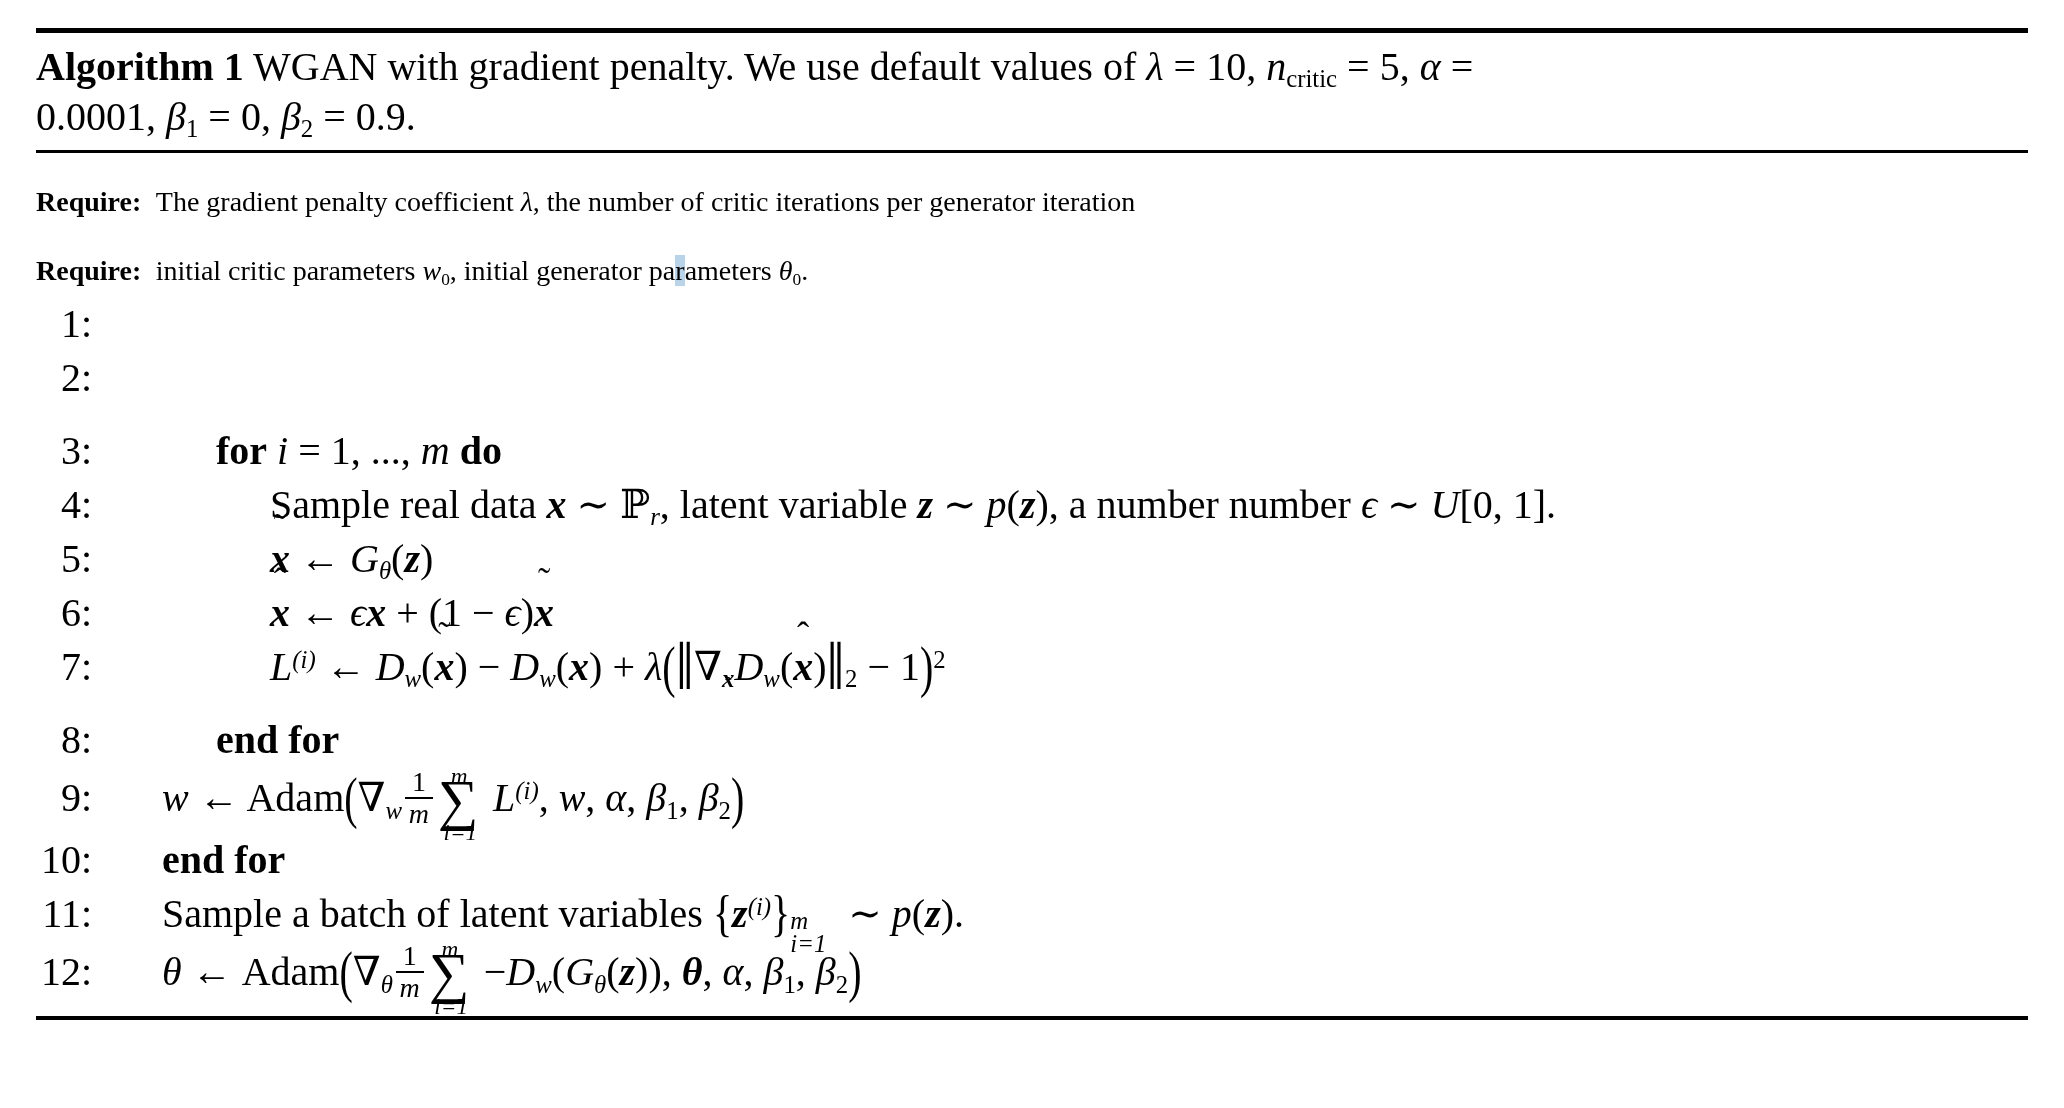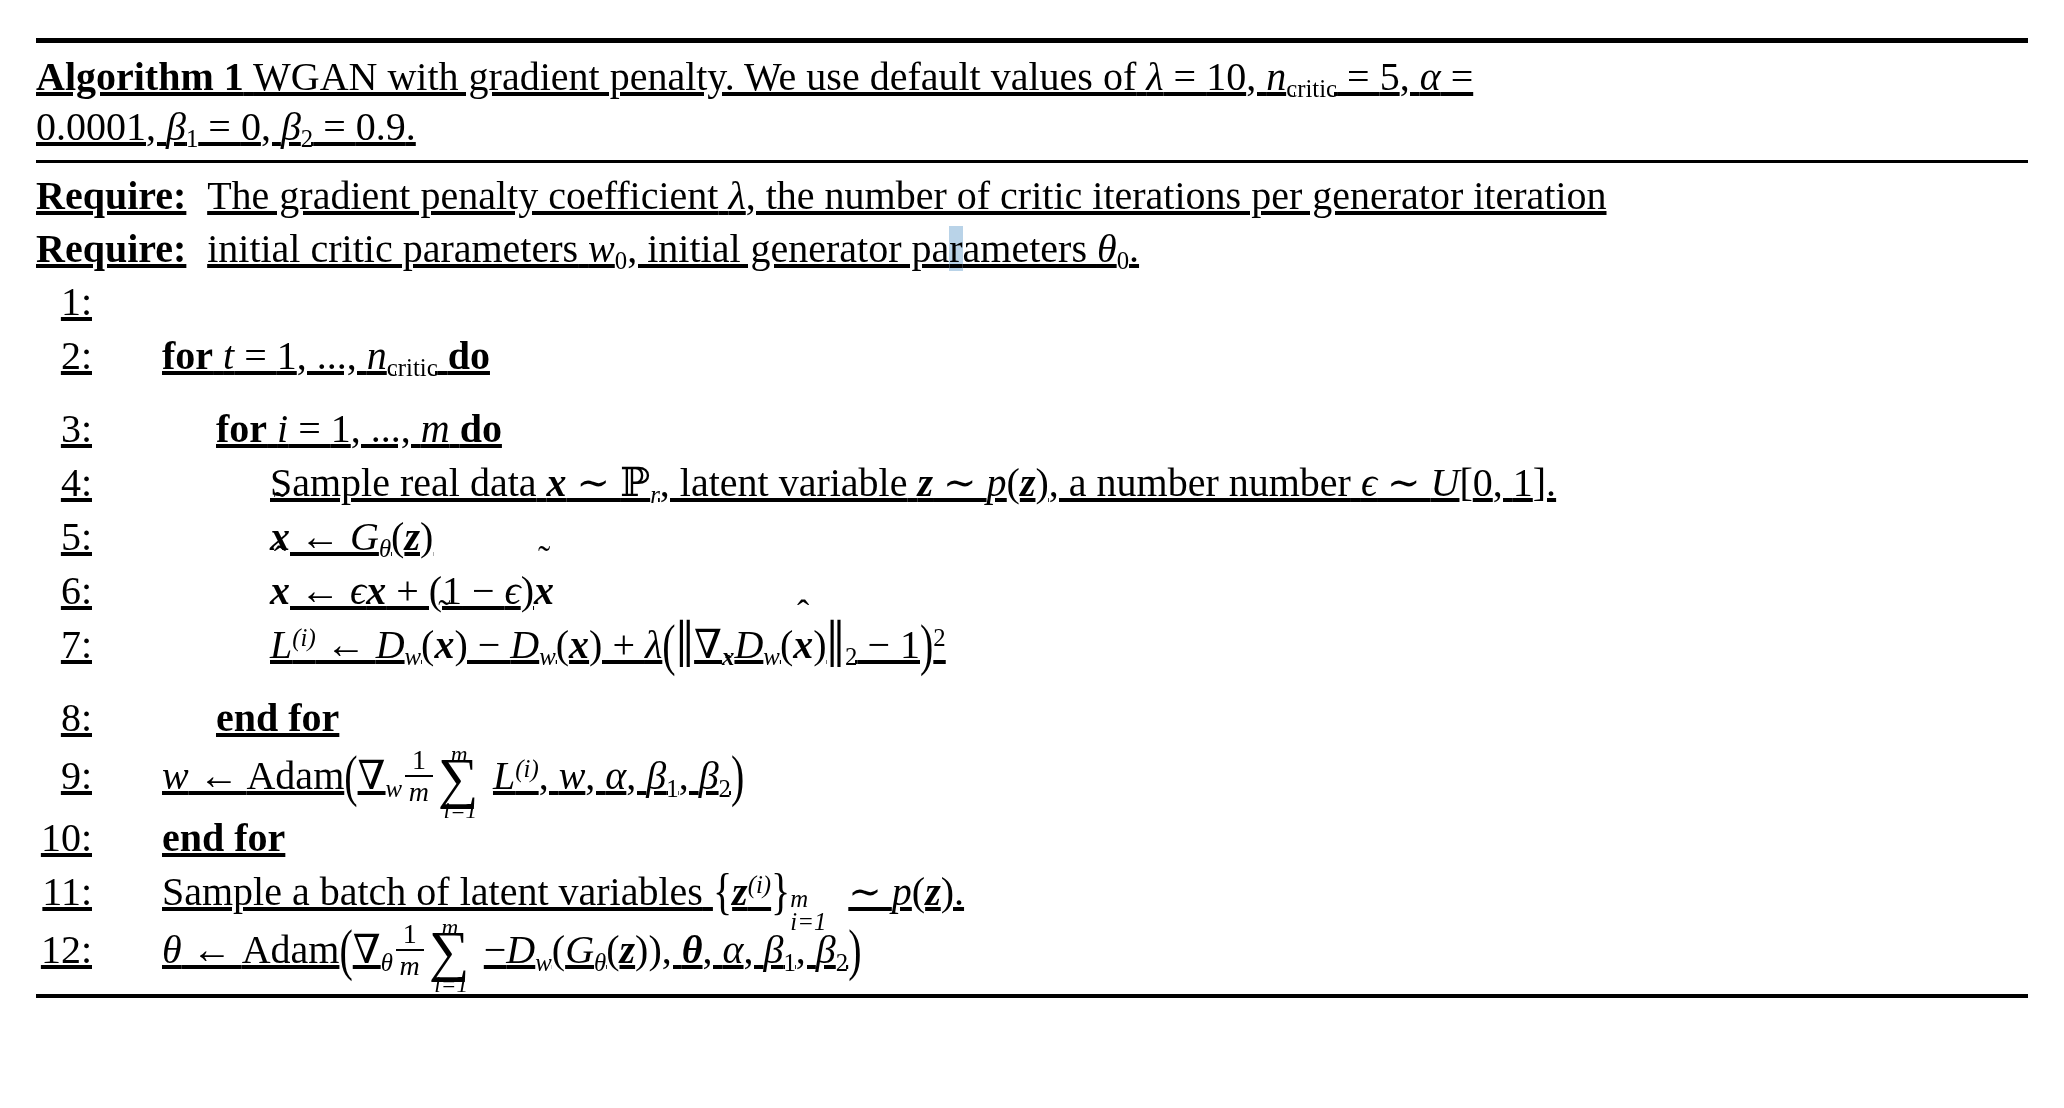--- a/index.html
+++ b/index.html
@@ -12,23 +12,22 @@
     width: 2064px;
     height: 1108px;
     font-family: "Liberation Serif", "DejaVu Serif", serif;
     color: #000000;
     overflow: hidden;
   }
 
   .algorithm-block {
     position: absolute;
     left: 36px;
-    top: 38px;
+    top: 28px;
     width: 1992px;
-    text-decoration: underline;
   }
 
   .rule-thick {
     border-top: 5px solid #000;
     height: 0;
     line-height: 0;
     font-size: 0;
   }
   .rule-thin {
     border-top: 3px solid #000;
@@ -49,24 +48,25 @@
     padding: 9px 0 8px 0;
     text-align: left;
   }
   .caption-label { font-weight: bold; }
 
   .body-lines {
     padding: 6px 0 10px 0;
   }
 
   .req-line {
-    font-size: 40px;
+    font-size: 28px;
     line-height: 53px;
     display: block;
     white-space: nowrap;
+    margin-top: 16px;
   }
   .req-label {
     font-weight: bold;
   }
   .req-cont {
     display: block;
     padding-left: 116px;
     font-size: 40px;
     line-height: 53px;
     white-space: nowrap;
@@ -263,25 +263,20 @@
       <span class="mi">w</span><sub class="rm">0</sub>, initial generator pa<span class="selected">r</span>ameters
       <span class="mi">θ</span><sub class="rm">0</sub>.
     </div>
 
     <div class="step">
       <span class="step-num">1:</span>
     </div>
 
     <div class="step">
       <span class="step-num">2:</span>
-      <span class="step-body ind-1">
-        <span class="kw">for</span>
-        <span class="mi">t</span> = <span class="mup">1</span>, ..., <span class="mi">n</span><sub class="rm">critic</sub>
-        <span class="kw">do</span>
-      </span>
     </div>
 
     <div class="step">
       <span class="step-num">3:</span>
       <span class="step-body ind-2">
         <span class="kw">for</span>
         <span class="mi">i</span> = <span class="mup">1</span>, ..., <span class="mi">m</span>
         <span class="kw">do</span>
       </span>
     </div>

